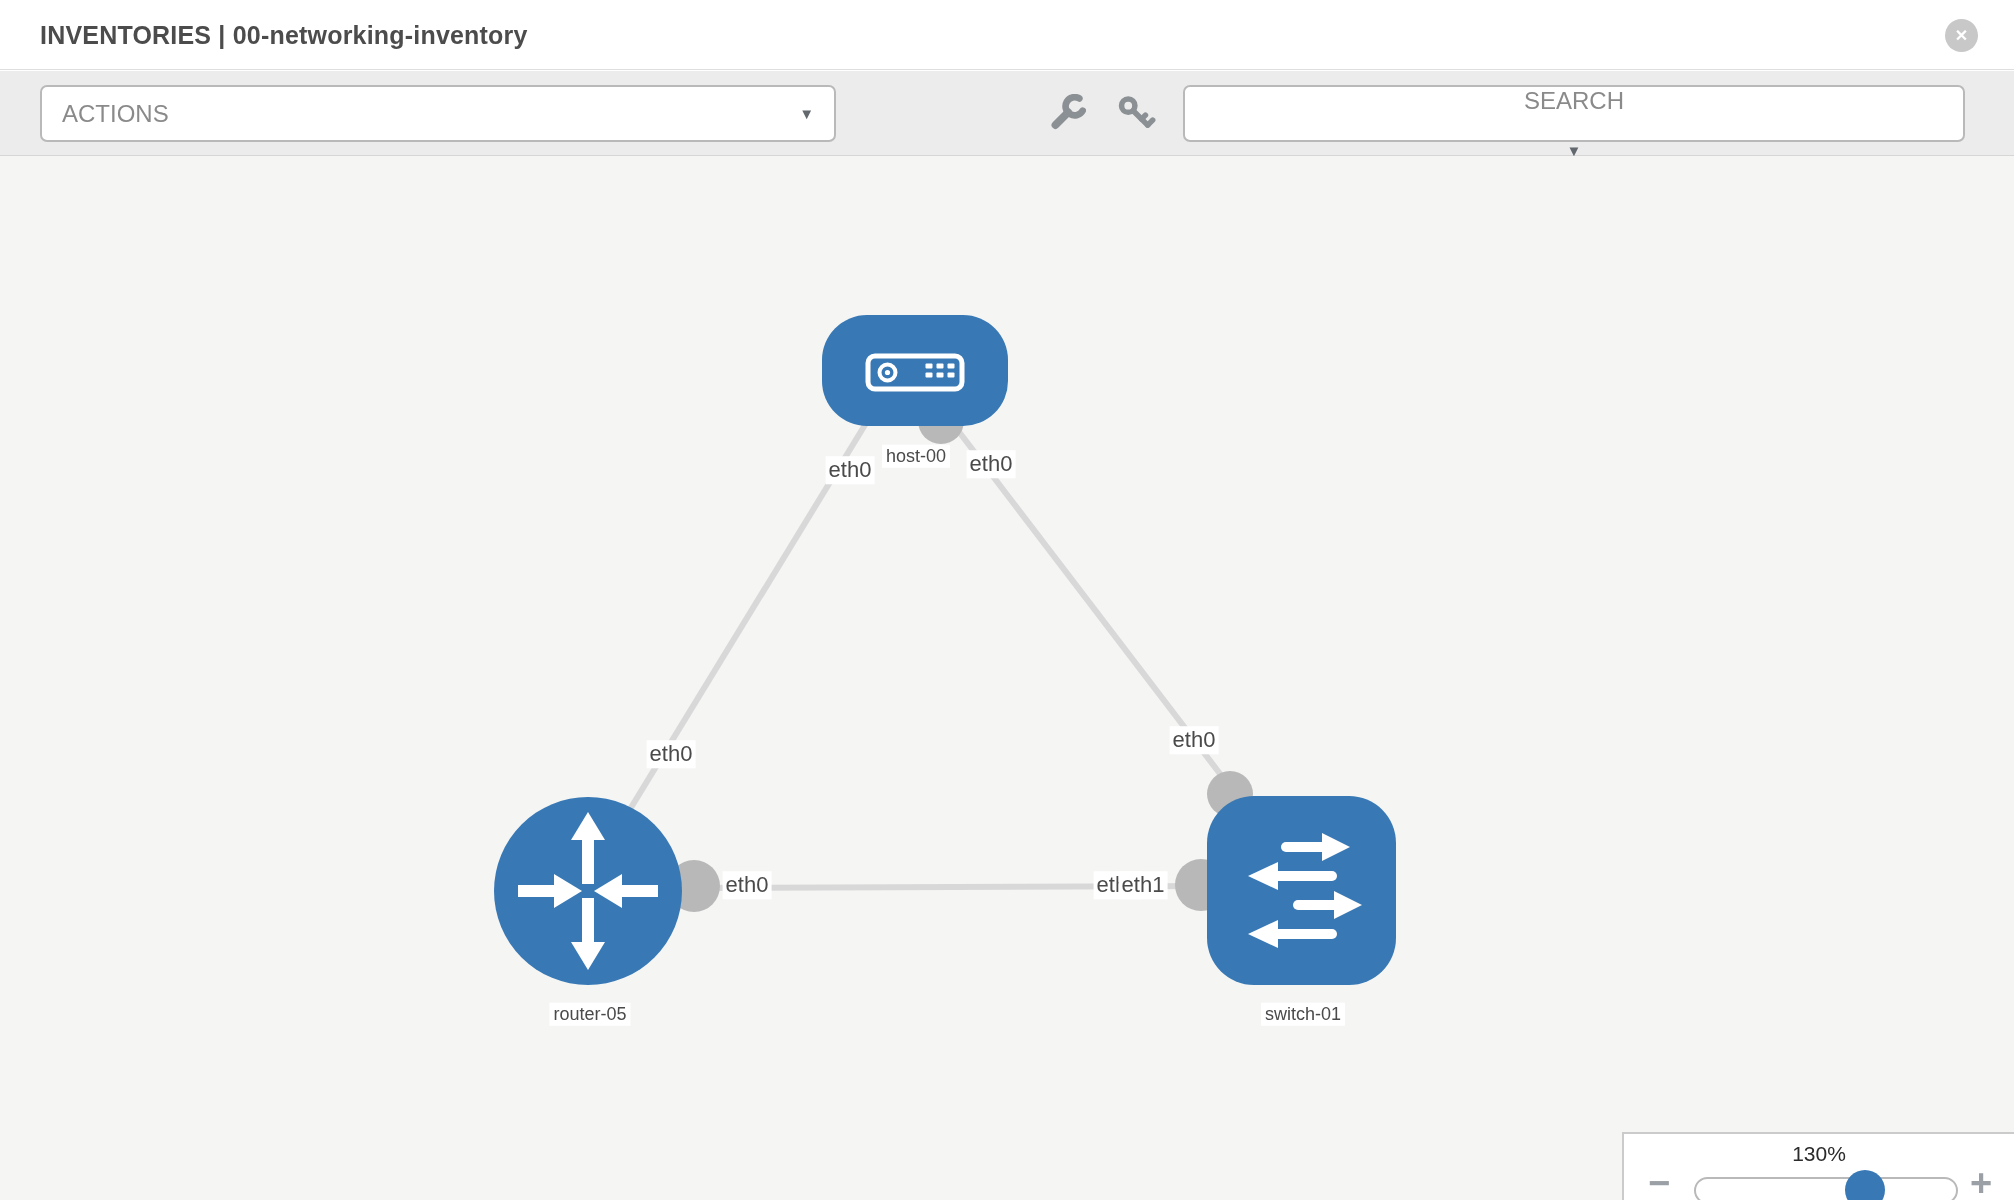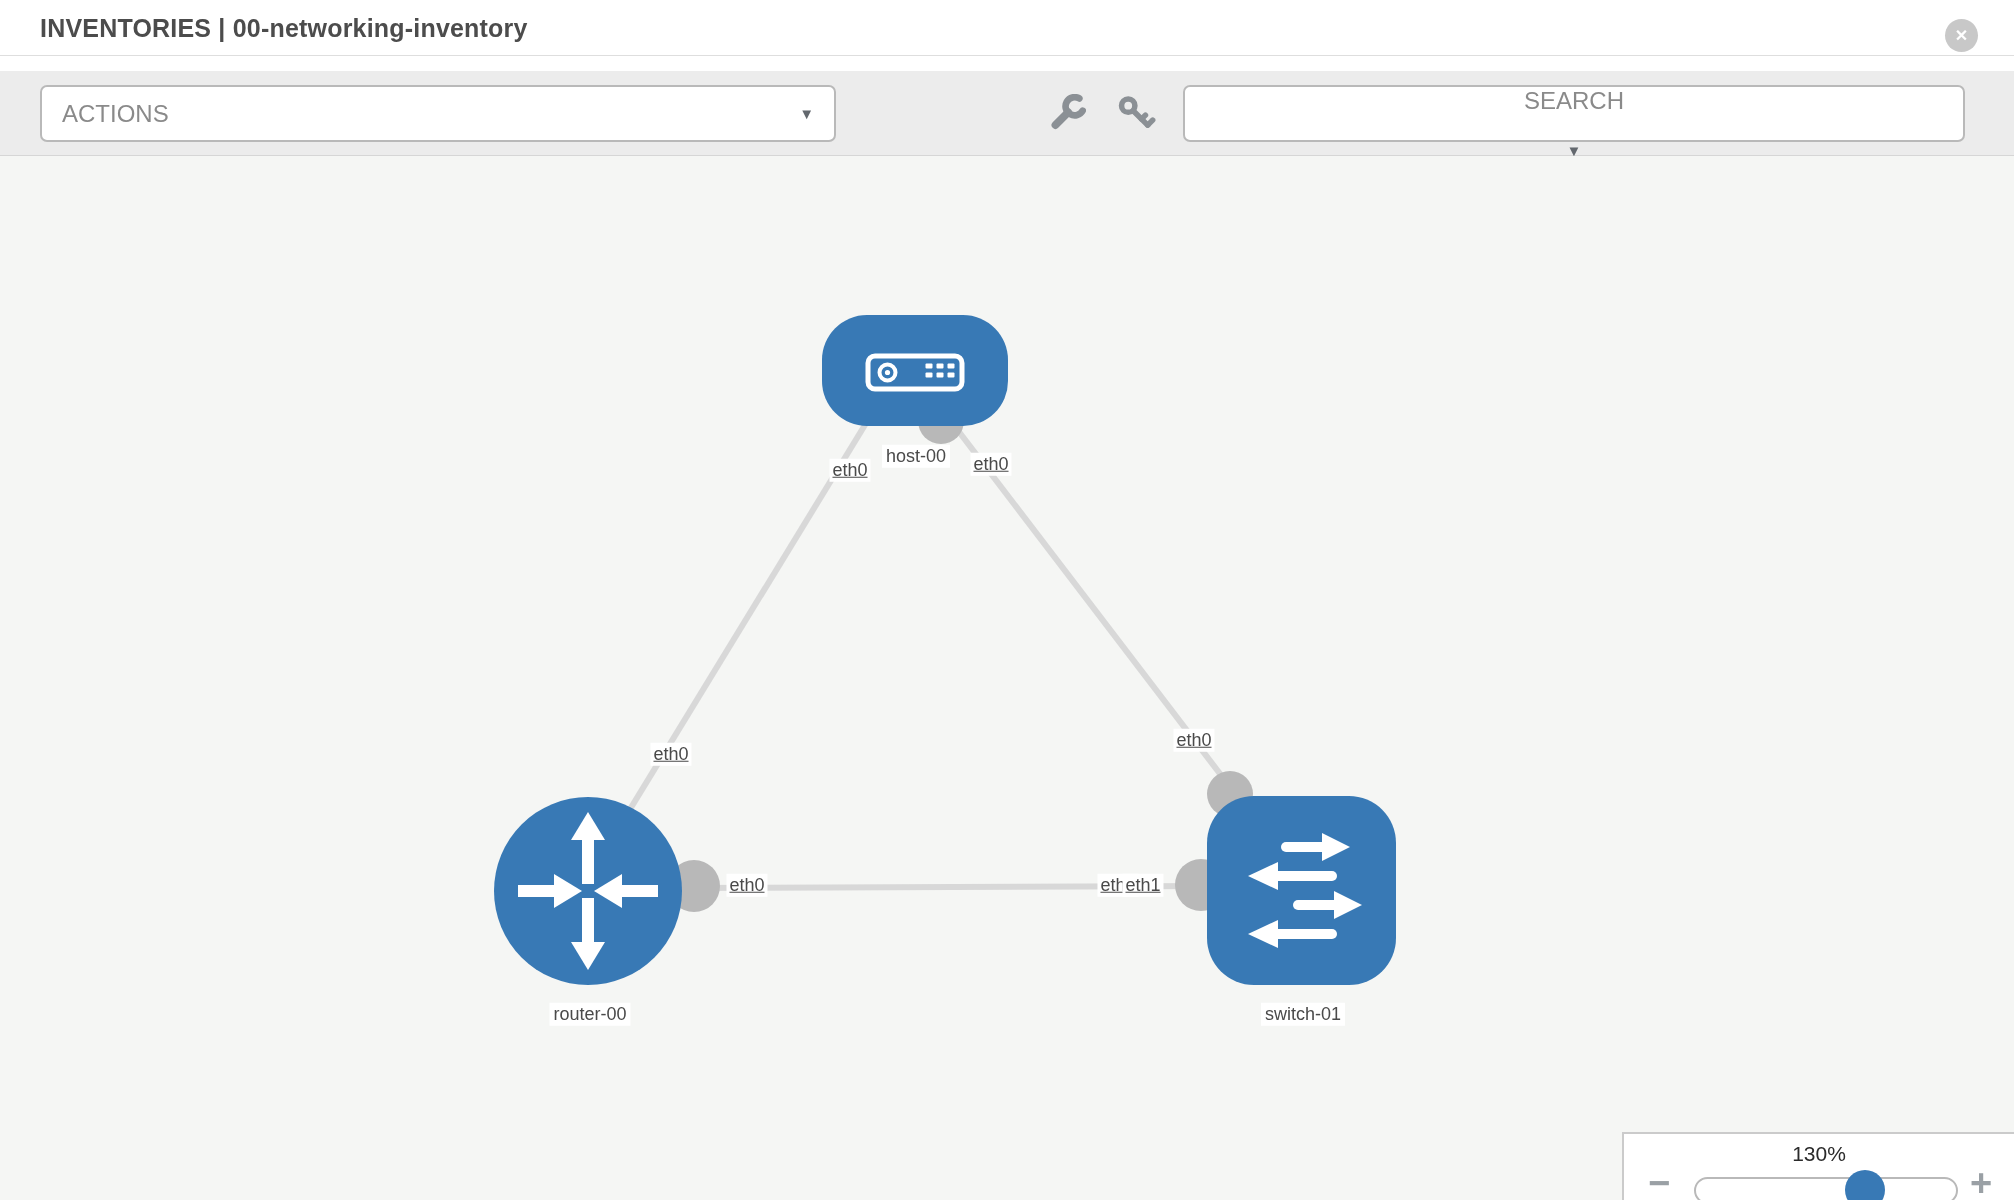--- a/index.html
+++ b/index.html
@@ -3,21 +3,21 @@
 <meta charset="utf-8">
 <style>
   * { margin:0; padding:0; box-sizing:border-box; }
   html,body { background:#fff; }
   #app {
     position:relative; width:2014px; height:1200px; overflow:hidden;
     font-family:"Liberation Sans", sans-serif; background:#fff;
   }
 
   
-  .header { position:absolute; top:0; left:0; right:0; height:56px; background:#fff; border-bottom:1px solid #dedede; }
+  .header { position:absolute; top:0; left:0; right:0; height:70px; background:#fff; border-bottom:1px solid #dedede; }
   .page-title { position:absolute; left:40px; top:50%; transform:translateY(-50%); font-size:25px; font-weight:bold; color:#4c4c4c; letter-spacing:.2px; }
   .close-btn { position:absolute; right:36px; top:19px; width:33px; height:33px; border-radius:50%; background:#c8c8c8; color:#fff; display:flex; align-items:center; justify-content:center; font-size:16px; font-weight:bold; cursor:pointer; }
 
   
   .toolbar { position:absolute; top:71px; left:0; right:0; height:85px; background:#ececec; border-bottom:1px solid #d6d6d6; }
   .select-box { position:absolute; top:14px; height:57px; background:#fff; border:2px solid #b9b9b9; border-radius:7px; display:flex; align-items:center; justify-content:space-between; padding:0 20px; font-size:24px; color:#8a8a8a; cursor:pointer;gap:27px; }
   .select-actions { left:40px; width:796px; }
   .select-search { left:1183px; width:782px;flex-direction:column; }
   .caret { color:#63686e; font-size:15px; }
   .tool-btn { position:absolute; top:21px; width:44px; height:44px; background:none; border:none; cursor:pointer; }
@@ -28,21 +28,21 @@
   
   .canvas { position:absolute; top:156px; left:0; right:0; bottom:0; background:#f5f6f4; }
   .topology-svg { position:absolute; top:0; left:0; }
 
   
   .node-label, .if-label {
     position:absolute; transform:translate(-50%,-50%); background:#fff; color:#4a4a4a;
     white-space:nowrap; line-height:1.25; padding:0 4px;
   }
   .node-label { font-size:18px; }
-  .if-label { font-size:18px; padding:0 3px;text-decoration:underline; }
+  .if-label { font-size:22px; padding:0 3px; }
   .lbl-host   { left:916px;  top:456px; }
   .lbl-router { left:590px;  top:1014px; }
   .lbl-switch { left:1303px; top:1014px; }
   .if-host-left    { left:850px;  top:470px; }
   .if-host-right   { left:991px;  top:464px; }
   .if-router-top   { left:671px;  top:754px; }
   .if-switch-top   { left:1194px; top:740px; }
   .if-router-right { left:747px;  top:885px; }
   .if-switch-left-ghost { left:1118px; top:885px; }
   .if-switch-left  { left:1143px; top:885px; }
@@ -152,21 +152,21 @@
           <line x1="1298" y1="905" x2="1336" y2="905"></line>
           <polygon points="1362,905 1334,891 1334,919" stroke="none"></polygon>
           <line x1="1332" y1="934" x2="1276" y2="934"></line>
           <polygon points="1248,934 1278,920 1278,948" stroke="none"></polygon>
         </g>
       </g>
     </svg>
   </div>
 
   <div class="node-label lbl-host">host-00</div>
-  <div class="node-label lbl-router">router-00</div>
+  <div class="node-label lbl-router">router-05</div>
   <div class="node-label lbl-switch">switch-01</div>
 
   <div class="if-label if-host-left">eth0</div>
   <div class="if-label if-router-top">eth0</div>
   <div class="if-label if-host-right">eth0</div>
   <div class="if-label if-switch-top">eth0</div>
   <div class="if-label if-router-right">eth0</div>
   <div class="if-label if-switch-left-ghost">eth1</div>
   <div class="if-label if-switch-left">eth1</div>
 

